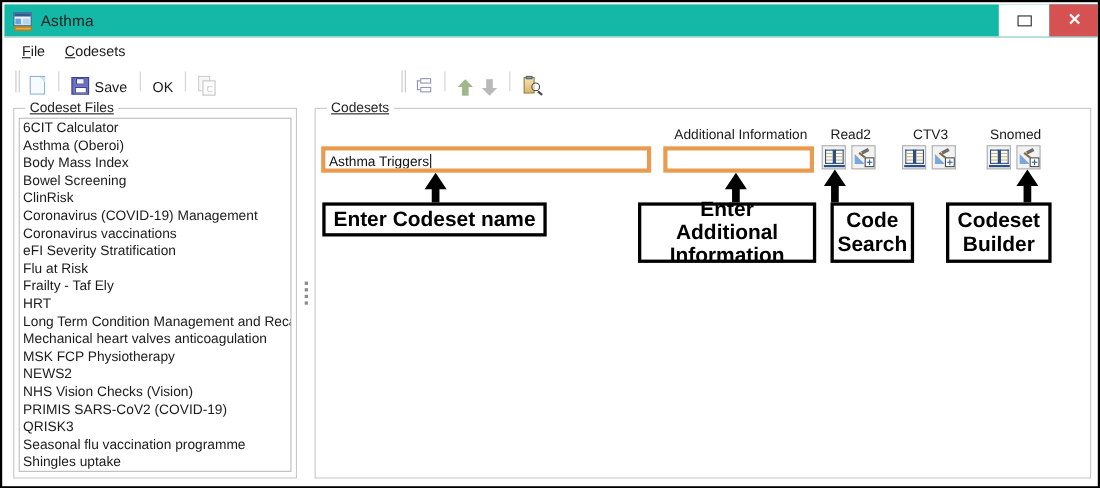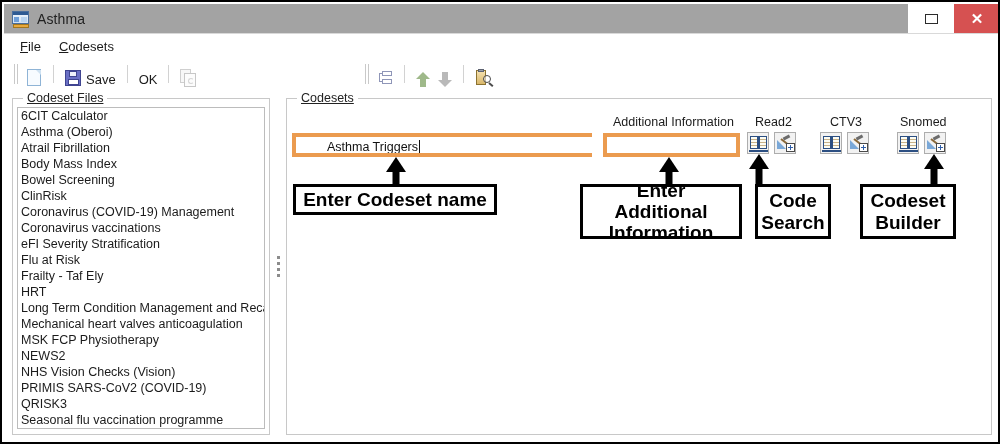--- a/index.html
+++ b/index.html
@@ -18,21 +18,21 @@
     border: 2px solid #000000;
     background: #ffffff;
     overflow: hidden;
   }
 
   
   .titlebar {
     position: absolute;
     left: 2px; top: 2px;
     width: 996px; height: 29px;
-    background: #a3a3a3;
+    background: #14b8a6;
     border-bottom: 1px solid #d9d9d9;
     display: flex;
     align-items: center;
   }
   .title-icon {
     width: 18px; height: 18px;
     margin-left: 8px; margin-right: 7px;
     position: relative;
     flex: none;
   }
@@ -650,21 +650,20 @@
           <span class="handle"></span>
       </span>
     </span>
   </div>
 
   <div class="groupbox" id="group-left">
     <div class="group-title">Codeset Files</div>
     <div class="listbox" id="codeset-files-list">
         <div class="list-item">6CIT Calculator</div>
         <div class="list-item">Asthma (Oberoi)</div>
-        <div class="list-item">Atrail Fibrillation</div>
         <div class="list-item">Body Mass Index</div>
         <div class="list-item">Bowel Screening</div>
         <div class="list-item">ClinRisk</div>
         <div class="list-item">Coronavirus (COVID-19) Management</div>
         <div class="list-item">Coronavirus vaccinations</div>
         <div class="list-item">eFI Severity Stratification</div>
         <div class="list-item">Flu at Risk</div>
         <div class="list-item">Frailty - Taf Ely</div>
         <div class="list-item">HRT</div>
         <div class="list-item">Long Term Condition Management and Recalls</div>
@@ -686,21 +685,21 @@
         <i></i>
         <i></i>
     </span>
   </div>
 
   <div class="groupbox" id="group-right">
     <div class="group-title">Codesets</div>
   </div>
 
   <div class="hl-box" style="left:290px; top:131px; width:300px; height:24px;"></div>
-  <div class="textinput" style="left:294px; top:135px; width:292px; height:16px; border:none;margin-left:28px;" placeholder="">
+  <div class="textinput" style="left:294px; top:135px; width:292px; height:16px; border:none;" placeholder="">
     <span>Asthma Triggers</span><span class="caret"></span>
   </div>
 
   <div class="field-label" style="left:611px; top:113px;">Additional Information</div>
   <div class="hl-box" style="left:601px; top:131px; width:137px; height:24px;"></div>
   <div class="textinput" style="left:605px; top:135px; width:129px; height:16px; border:none;" placeholder="">
     <span></span>
   </div>
 
   <div class="field-label" style="left:753px; top:113px;">Read2</div>

